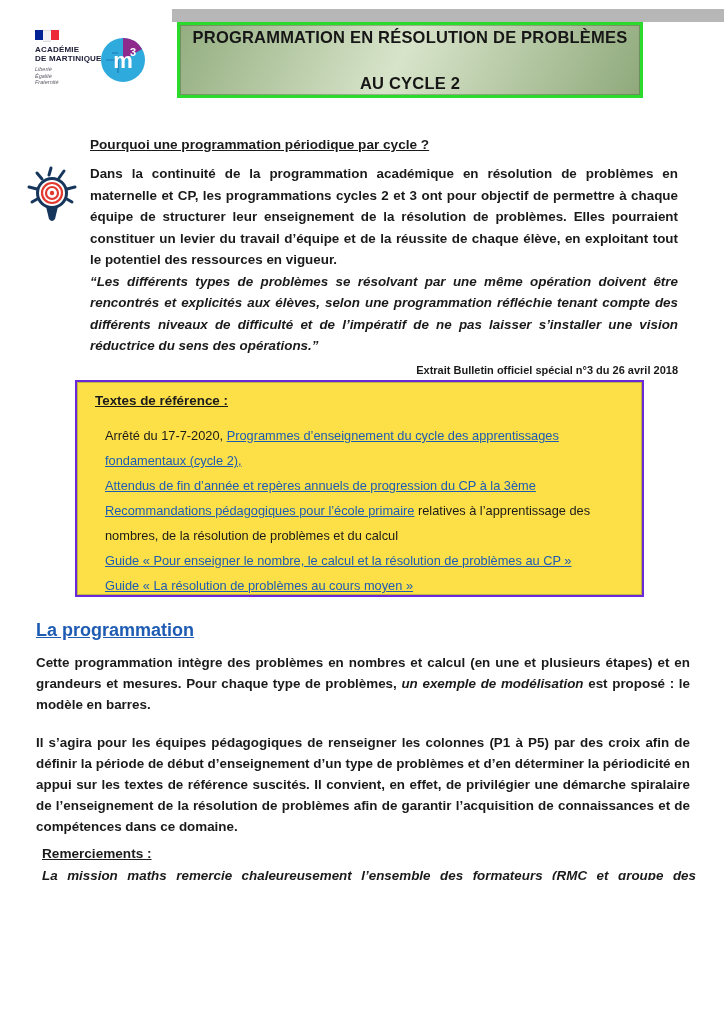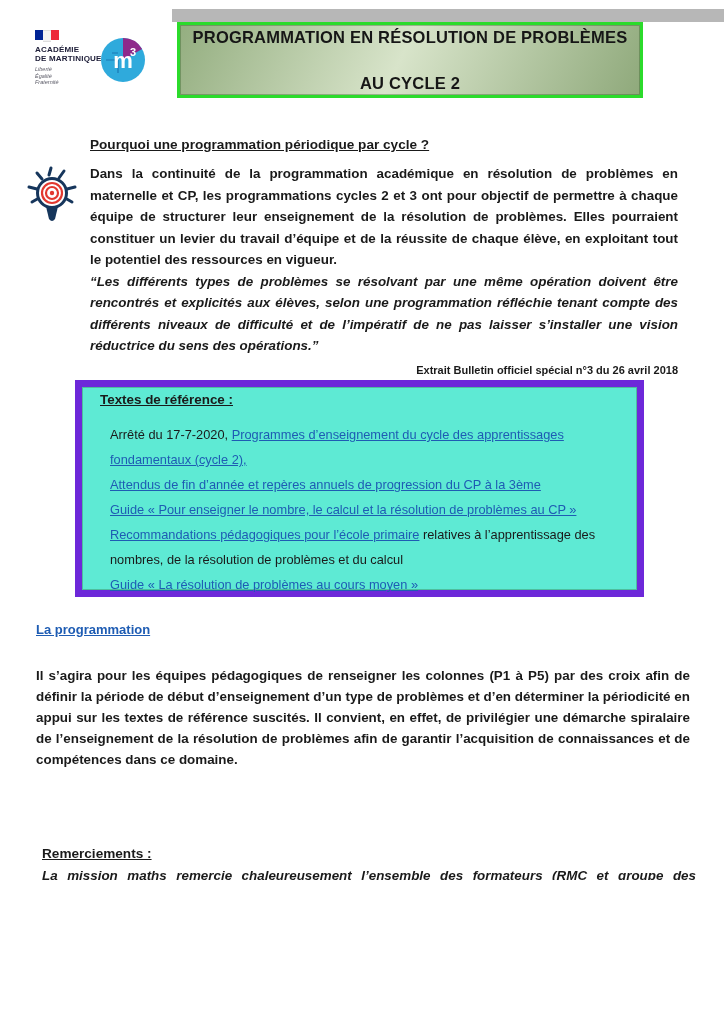--- a/index.html
+++ b/index.html
@@ -32,29 +32,29 @@
   
   .intro{position:absolute;left:90px;top:137px;width:588px;}
   .intro-heading{margin:0 0 11px 0;text-align:left;font-size:13.6px;font-weight:bold;text-decoration:underline;}
   .bulb-icon{position:absolute;left:-66px;top:27px;}
   .body-text{font-size:13.4px;font-weight:bold;line-height:21.5px;text-align:justify;margin:0;}
   .quote{font-style:italic;}
   .source-line{margin-top:7px;text-align:right;font-size:11px;font-weight:bold;}
 
   
   .refs-box{position:absolute;left:75px;top:380px;width:569px;height:217px;box-sizing:border-box;
-            background:#5eead4;border:7px solid #6d28d9;box-shadow:inset 0 0 0 1px rgba(40,90,30,.3);
-            padding:5px 18px;}
+            background:#fde047;border:2px solid #6d28d9;box-shadow:inset 0 0 0 1px rgba(40,90,30,.3);
+            padding:11px 18px;}
   .refs-title{font-size:13.4px;font-weight:bold;text-decoration:underline;}
   .refs-list{margin:15px 0 0 10px;font-size:12.8px;line-height:25px;color:#1a1a1a;}
   .ref-link{color:#1E5CB3;text-decoration:underline;cursor:pointer;}
 
   
   .prog{position:absolute;left:36px;top:620px;width:654px;}
-  .blue-heading{margin:0 0 11px 0;font-size:13px;font-weight:bold;color:#1E5CB3;text-decoration:underline;cursor:pointer;display:inline-block;}
+  .blue-heading{margin:0 0 11px 0;font-size:18px;font-weight:bold;color:#1E5CB3;text-decoration:underline;cursor:pointer;display:inline-block;}
   .prog-para{font-size:13.4px;font-weight:bold;line-height:21px;text-align:justify;margin:0;}
   .para-gap{margin-top:17px;}
   .emph{font-style:italic;}
 
   
   .rem{position:absolute;left:42px;top:846px;width:654px;}
   .rem-heading{margin:0 0 4px 0;font-size:13.6px;font-weight:bold;text-decoration:underline;}
   .rem-text{font-size:13.4px;font-weight:bold;font-style:italic;line-height:21px;text-align:justify;margin:0;}
 
   
@@ -128,33 +128,34 @@
   <div class="refs-box">
     <div class="refs-title">Textes de référence :</div>
     <div class="refs-list">
       <div class="ref-item">
         <span>Arrêté du 17-7-2020, </span><span class="ref-link">Programmes d’enseignement du cycle des apprentissages fondamentaux (cycle 2),</span><span></span>
       </div>
       <div class="ref-item">
         <span></span><span class="ref-link">Attendus de fin d’année et repères annuels de progression du CP à la 3ème</span><span></span>
       </div>
       <div class="ref-item">
-        <span></span><span class="ref-link">Guide « Pour enseigner le nombre, le calcul et la résolution de problèmes au CP »</span><span></span>
+        <span></span><span class="ref-link">Recommandations pédagogiques pour l’école primaire</span><span> relatives à l’apprentissage des nombres, de la résolution de problèmes et du calcul</span>
       </div>
       <div class="ref-item">
-        <span></span><span class="ref-link">Recommandations pédagogiques pour l’école primaire</span><span> relatives à l’apprentissage des nombres, de la résolution de problèmes et du calcul</span>
+        <span></span><span class="ref-link">Guide « Pour enseigner le nombre, le calcul et la résolution de problèmes au CP »</span><span></span>
       </div>
       <div class="ref-item">
         <span></span><span class="ref-link">Guide « La résolution de problèmes au cours moyen »</span><span></span>
       </div>
     </div>
   </div>
 
   <div class="prog">
     <h3 class="blue-heading">La programmation</h3>
+    <p class="prog-para"><span>Cette programmation intègre des problèmes en nombres et calcul (en une et plusieurs étapes) et en grandeurs et mesures. Pour chaque type de problèmes, </span><span class="emph">un exemple de modélisation</span><span> est proposé : le modèle en barres.</span></p>
     <p class="prog-para para-gap">Il s’agira pour les équipes pédagogiques de renseigner les colonnes (P1 à P5) par des croix afin de définir la période de début d’enseignement d’un type de problèmes et d’en déterminer la périodicité en appui sur les textes de référence suscités. Il convient, en effet, de privilégier une démarche spiralaire de l’enseignement de la résolution de problèmes afin de garantir l’acquisition de connaissances et de compétences dans ce domaine.</p>
   </div>
 
   <div class="rem">
     <h3 class="rem-heading">Remerciements :</h3>
     <p class="rem-text">La mission maths remercie chaleureusement l’ensemble des formateurs (RMC et groupe des nouveaux formateurs 2022-2023) pour leur précieuse contribution à l’élaboration de cette programmation.</p>
   </div>
 
   <div class="footer-left">Mission Maths – Académie Martinique</div>
   <div class="page-num">1</div>

